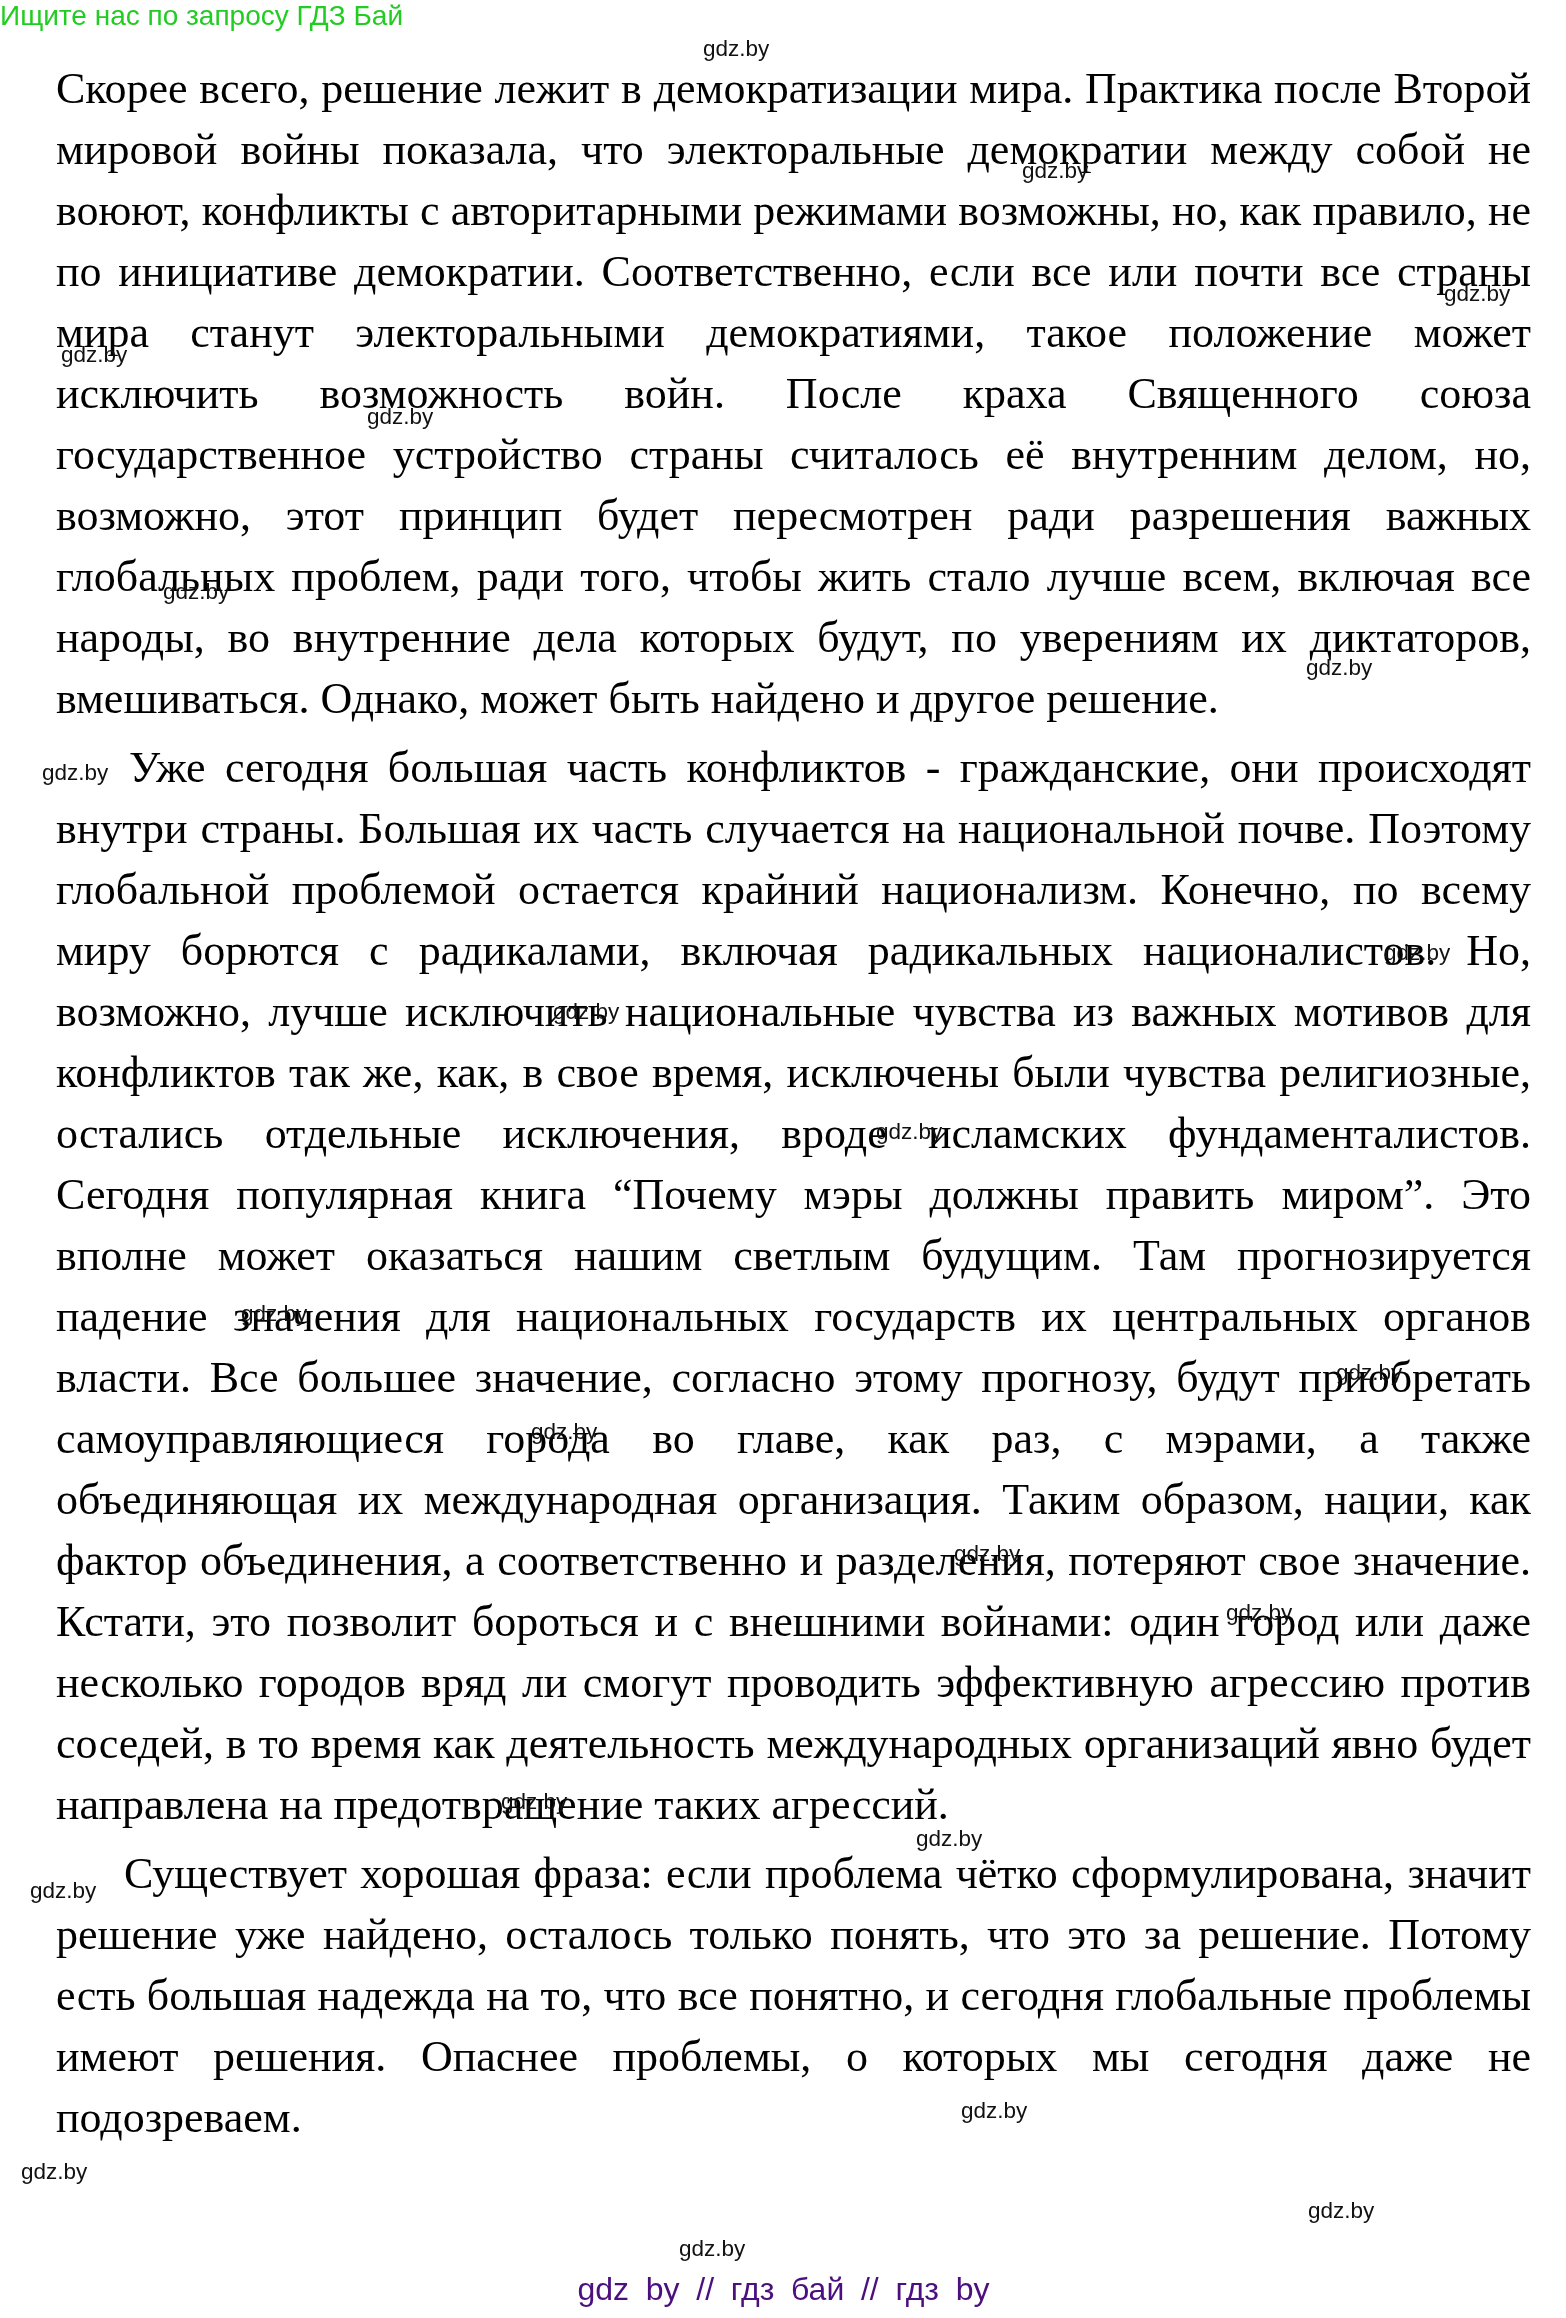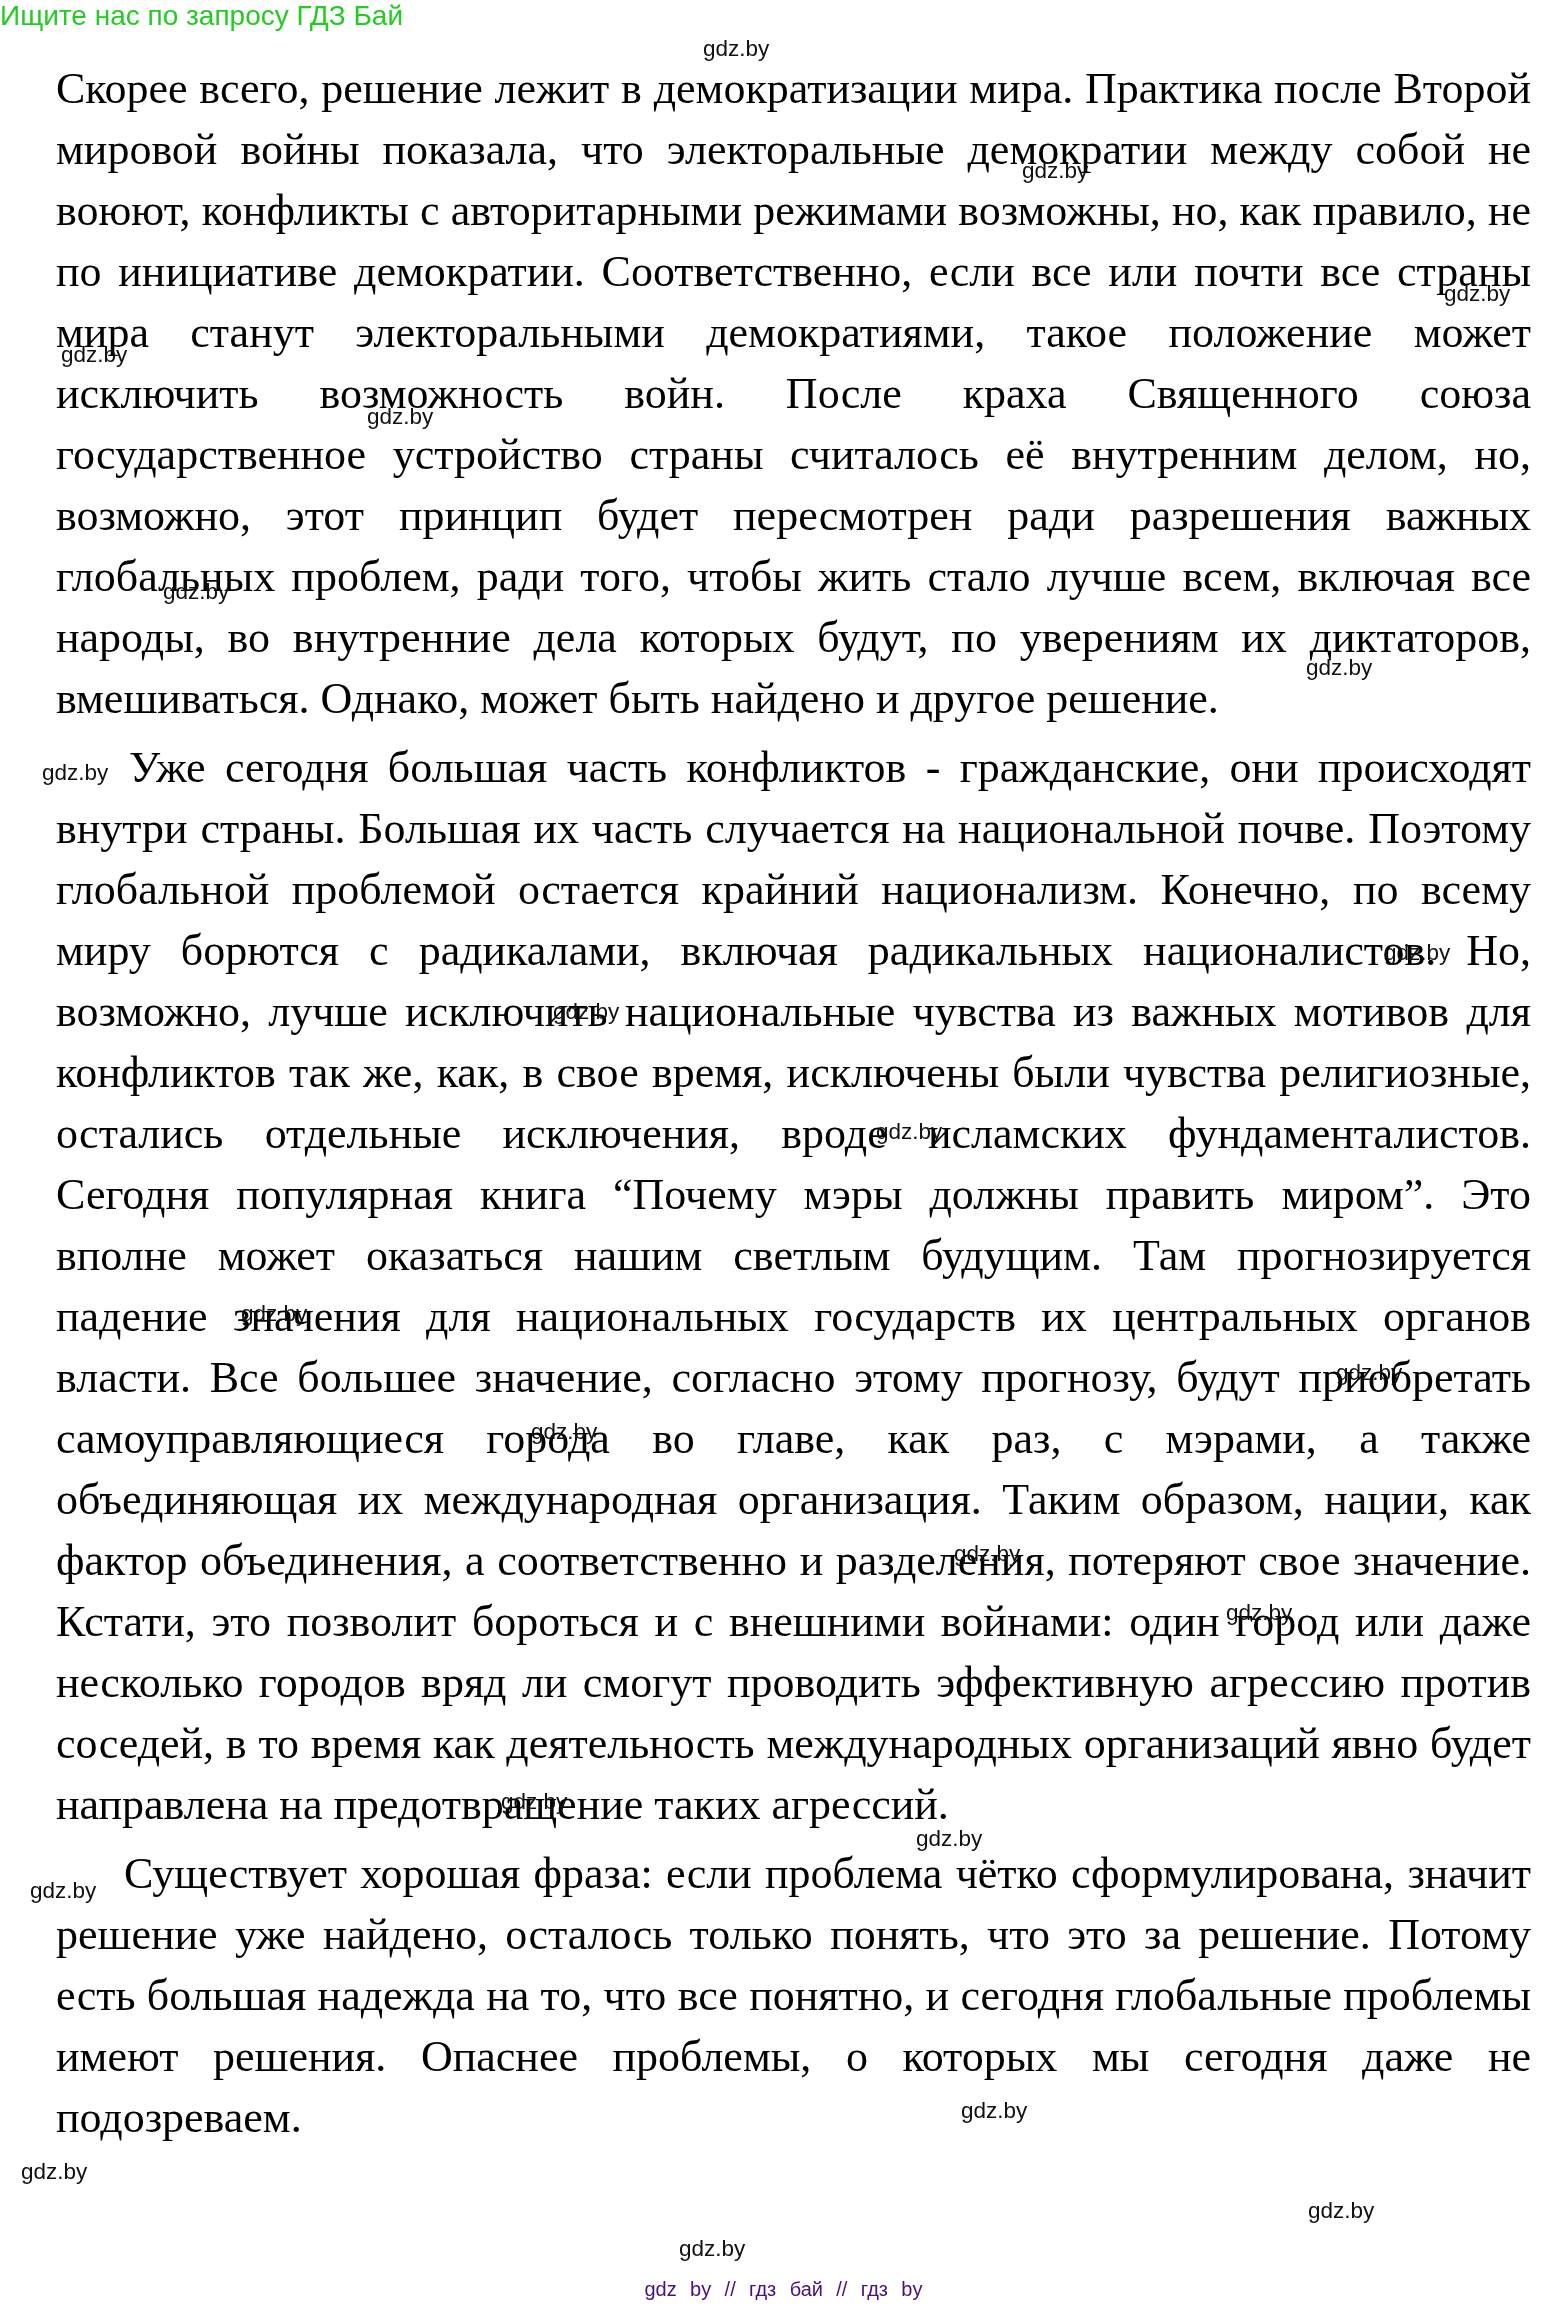--- a/index.html
+++ b/index.html
@@ -7,21 +7,21 @@
   .header { position:absolute; top:0; left:0; width:1567px; text-align:left;
     font-family:"Liberation Sans", sans-serif; font-size:28px; line-height:31px; color:#22cc22; }
   .page { position:absolute; top:50px; left:48px; width:1491px;
     font-family:"Liberation Serif", serif; font-size:44px; line-height:61px; color:#000;
     text-align:justify; }
   .page p { margin:8px; }
   .page p.indent { text-indent:73px; }
   .page p.p3 { text-indent:68px; }
   .wm { position:absolute; font-family:"Liberation Sans", sans-serif; font-size:22.5px; line-height:25px; color:#111; }
   .footer { position:absolute; top:2274px; left:0; width:1567px; text-align:center;
-    font-family:"Liberation Sans", sans-serif; font-size:20px; line-height:31px; color:#4b0f7e; word-spacing:7.8px; }
+    font-family:"Liberation Sans", sans-serif; font-size:32px; line-height:31px; color:#4b0f7e; word-spacing:7.8px; }
 </style>
 </head>
 <body>
 
 <div class="header">Ищите нас по запросу ГДЗ Бай</div>
 
 <div class="page">
   <p>Скорее всего, решение лежит в демократизации мира. Практика после Второй мировой войны показала, что электоральные демократии между собой не воюют, конфликты с авторитарными режимами возможны, но, как правило, не по инициативе демократии. Соответственно, если все или почти все страны мира станут электоральными демократиями,  такое положение может исключить возможность войн. После краха Священного союза государственное устройство страны считалось её внутренним делом, но, возможно, этот принцип будет пересмотрен ради разрешения важных глобальных проблем, ради того, чтобы жить стало лучше всем, включая все народы, во внутренние дела которых будут, по уверениям их диктаторов, вмешиваться. Однако, может быть найдено и другое решение.</p>
   <p class="indent">Уже сегодня большая часть конфликтов - гражданские, они происходят внутри страны. Большая их часть случается на национальной почве. Поэтому глобальной проблемой остается крайний национализм. Конечно, по всему миру борются с радикалами, включая радикальных националистов. Но, возможно, лучше исключить национальные чувства из важных мотивов для конфликтов так же, как, в свое время, исключены были чувства религиозные, остались отдельные исключения, вроде исламских фундаменталистов. Сегодня популярная книга “Почему мэры должны править миром”. Это вполне может оказаться нашим светлым будущим. Там прогнозируется падение значения для национальных государств их центральных органов власти. Все большее значение, согласно этому прогнозу, будут приобретать самоуправляющиеся города во главе, как раз, с мэрами, а также объединяющая их международная организация. Таким образом, нации, как фактор объединения, а соответственно и разделения, потеряют свое значение. Кстати, это позволит бороться и с внешними войнами: один город или даже несколько городов вряд ли смогут проводить эффективную агрессию против соседей, в то время как деятельность международных организаций явно будет направлена на предотвращение таких агрессий.</p>
   <p class="p3">Существует хорошая фраза: если проблема чётко сформулирована, значит решение уже найдено, осталось только понять, что это за решение. Потому есть большая надежда на то, что все понятно, и сегодня глобальные проблемы имеют решения. Опаснее проблемы, о которых мы сегодня даже не подозреваем.</p>

